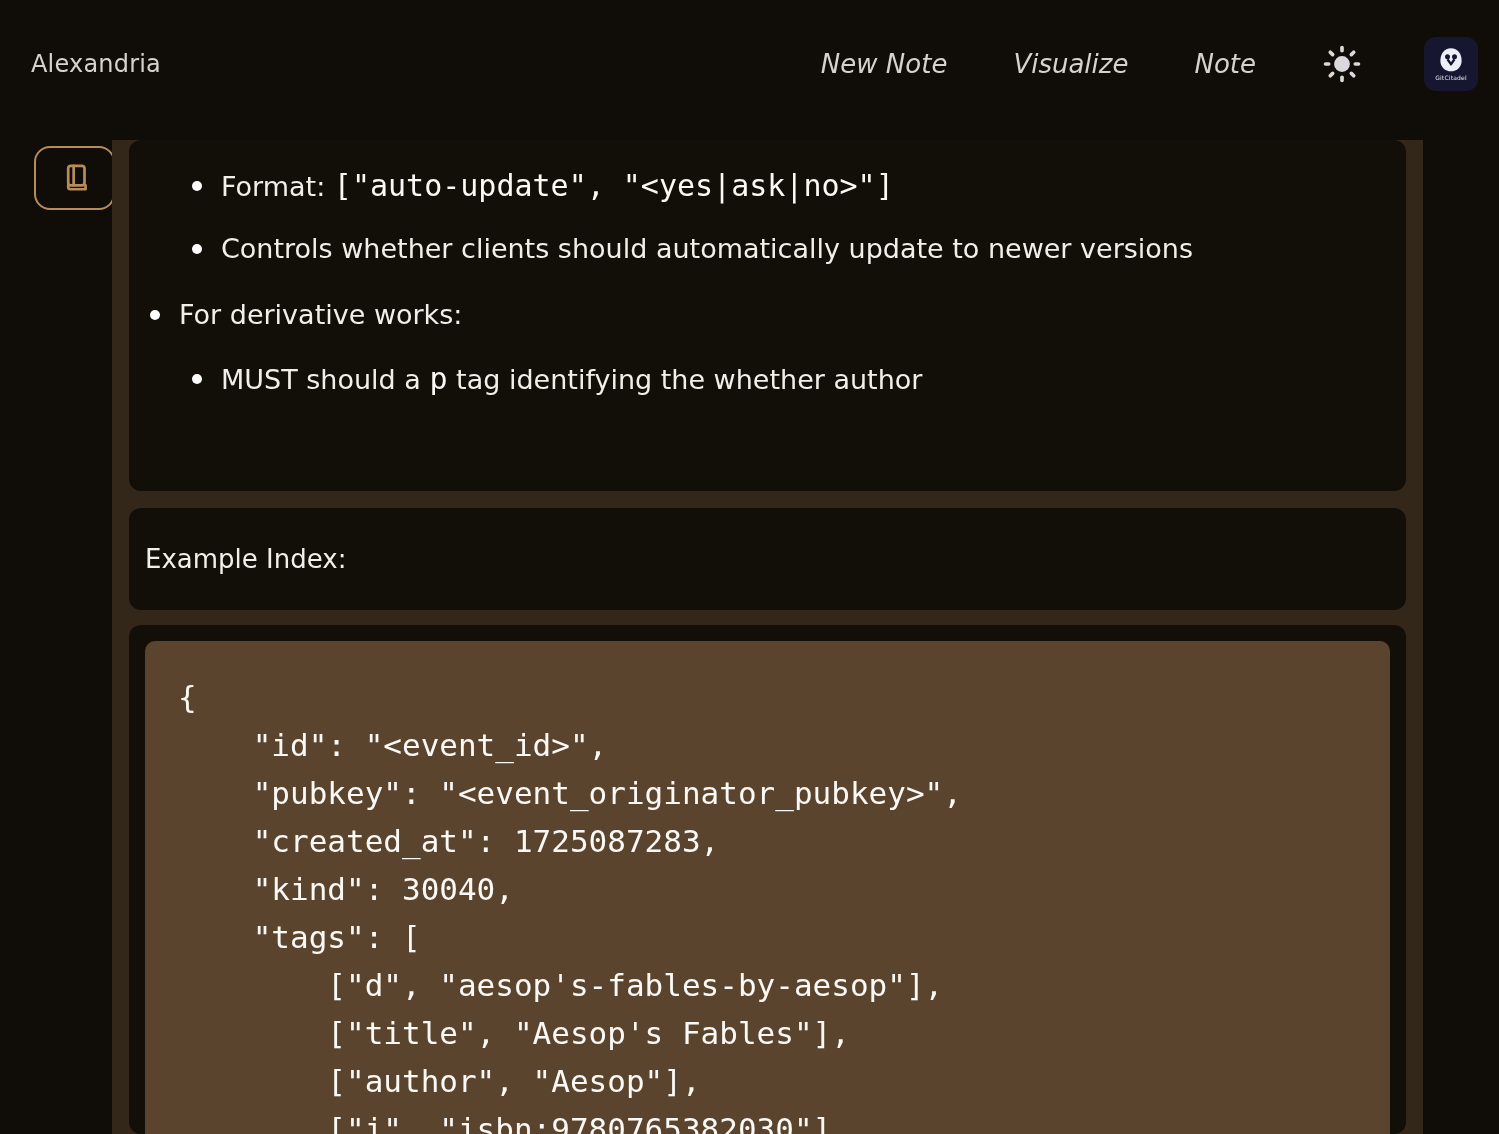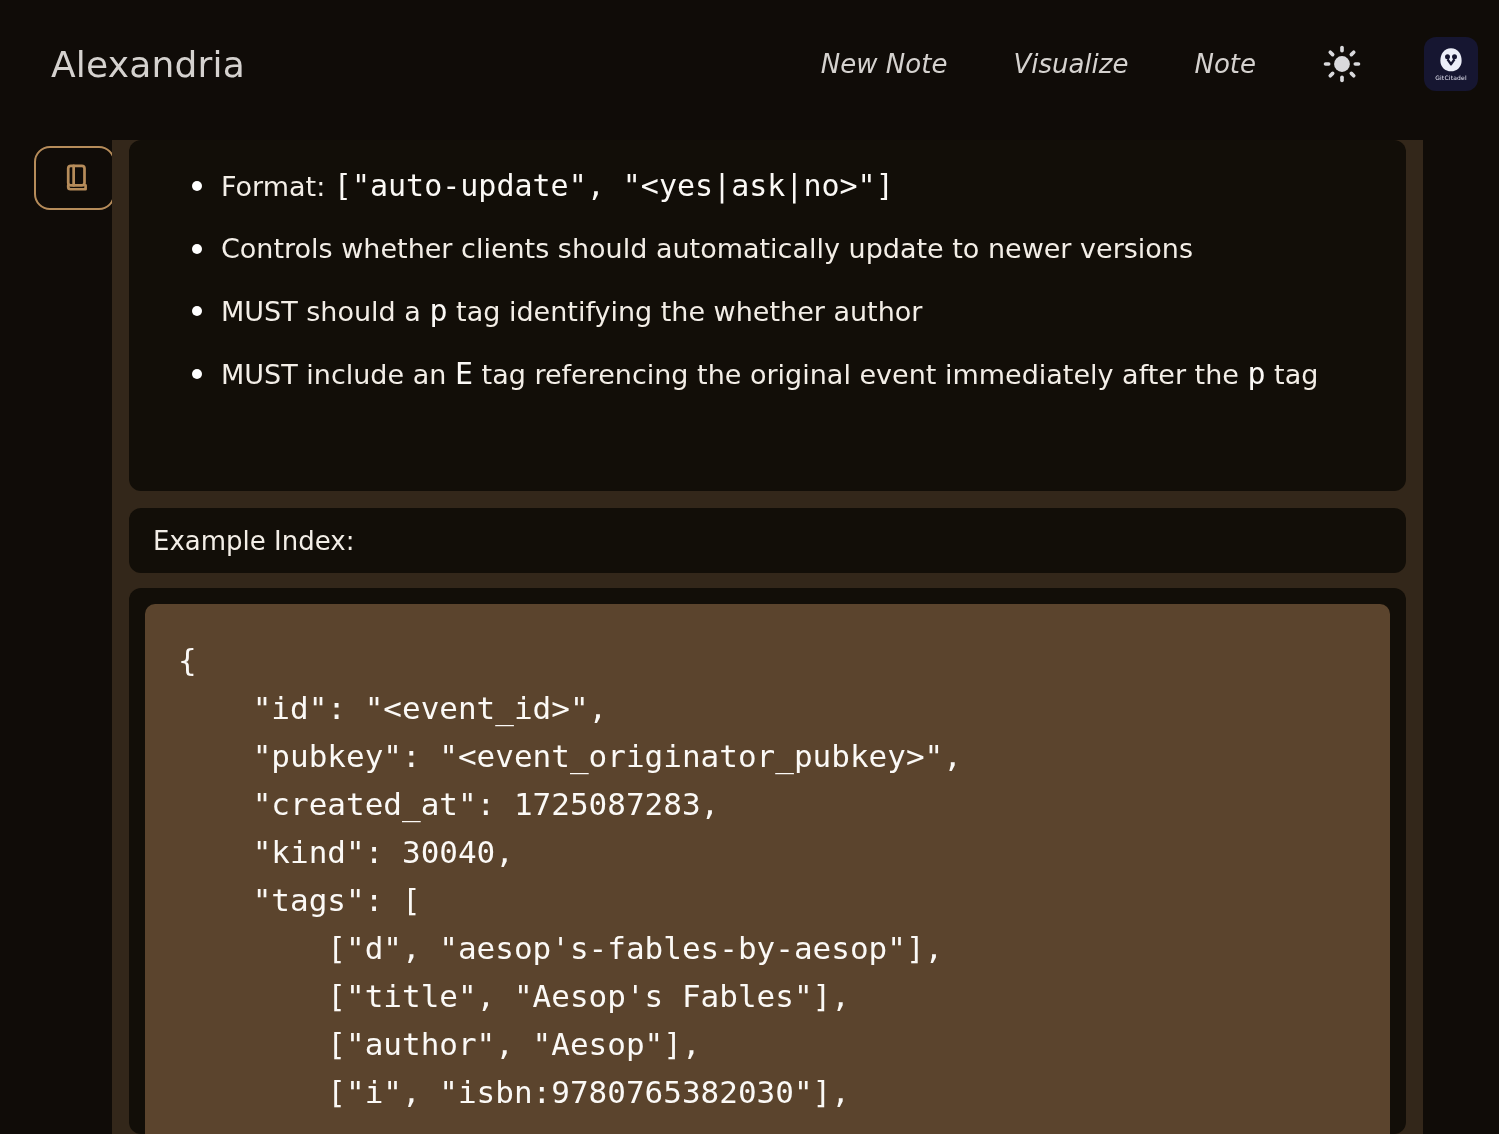--- a/index.html
+++ b/index.html
@@ -13,22 +13,22 @@
   }
 
   
   .topnav {
     position: absolute; top: 0; left: 0; width: 1499px; height: 128px;
     display: flex; align-items: center;
     box-sizing: border-box; padding: 0 21px 0 31px;
     background: #100c08;
   }
   .brand {
-    font-size: 36px; color: #d5d2cf; letter-spacing: 0.2px;
-    margin-right: auto; cursor: pointer; margin-left: 20px;
+    font-size: 24px; color: #d5d2cf; letter-spacing: 0.2px;
+    margin-right: auto; cursor: pointer;
   }
   .nav-links { display: flex; align-items: center; gap: 66px; list-style: none; margin: 0; padding: 0; }
   .nav-link { font-size: 26px; color: #d5d2cf; cursor: pointer; white-space: nowrap; font-style: italic; }
   .theme-btn {
     margin-left: 66px; width: 40px; height: 40px;
     display: flex; align-items: center; justify-content: center;
     background: none; border: none; cursor: pointer; padding: 0;
   }
   .gc-logo {
     margin-left: 62px; width: 54px; height: 54px; border-radius: 12px;
@@ -62,24 +62,24 @@
     border-radius: 12px;
     box-sizing: border-box;
   }
   .card-doc {
     height: 351px; flex: 0 0 auto;
     padding: 26px 20px 0 16px;
     margin-bottom: 17px;
     overflow: hidden;
   }
   .card-heading {
-    height: 65px; flex: 0 0 auto;
+    height: 102px; flex: 0 0 auto;
     margin-bottom: 15px;
     display: flex; align-items: center;
-    padding: 0 24px;
+    padding: 0 16px;
     font-size: 26px;
   }
   .card-code {
     flex: 1 1 auto;
     padding: 16px;
     overflow: hidden;
   }
 
   
   ul.doc-list { list-style: none; margin: 0; padding: 0; }
@@ -175,22 +175,22 @@
     </svg>
   </span>
 </button>
 
 <main class="content-wrap">
 
   <section class="card card-doc">
     <ul class="doc-list" id="doc-list">
         <li class="indent-1"><span>Format: </span><code>["auto-update", "&lt;yes|ask|no&gt;"]</code></li>
         <li class="indent-1"><span>Controls whether clients should automatically update to newer versions</span></li>
+        <li class="indent-0"><span>For derivative works:</span></li>
         <li class="indent-1"><span>MUST should a </span><code>p</code><span> tag identifying the whether author</span></li>
-        <li class="indent-1"><span>MUST include an </span><code>E</code><span> tag referencing the original event immediately after the </span><code>p</code><span> tag</span></li>
       </ul>
   </section>
 
   <section class="card card-heading">
     <span>Example Index:</span>
   </section>
 
   <section class="card card-code">
     <pre class="code-block">{
     "id": "&lt;event_id&gt;",

